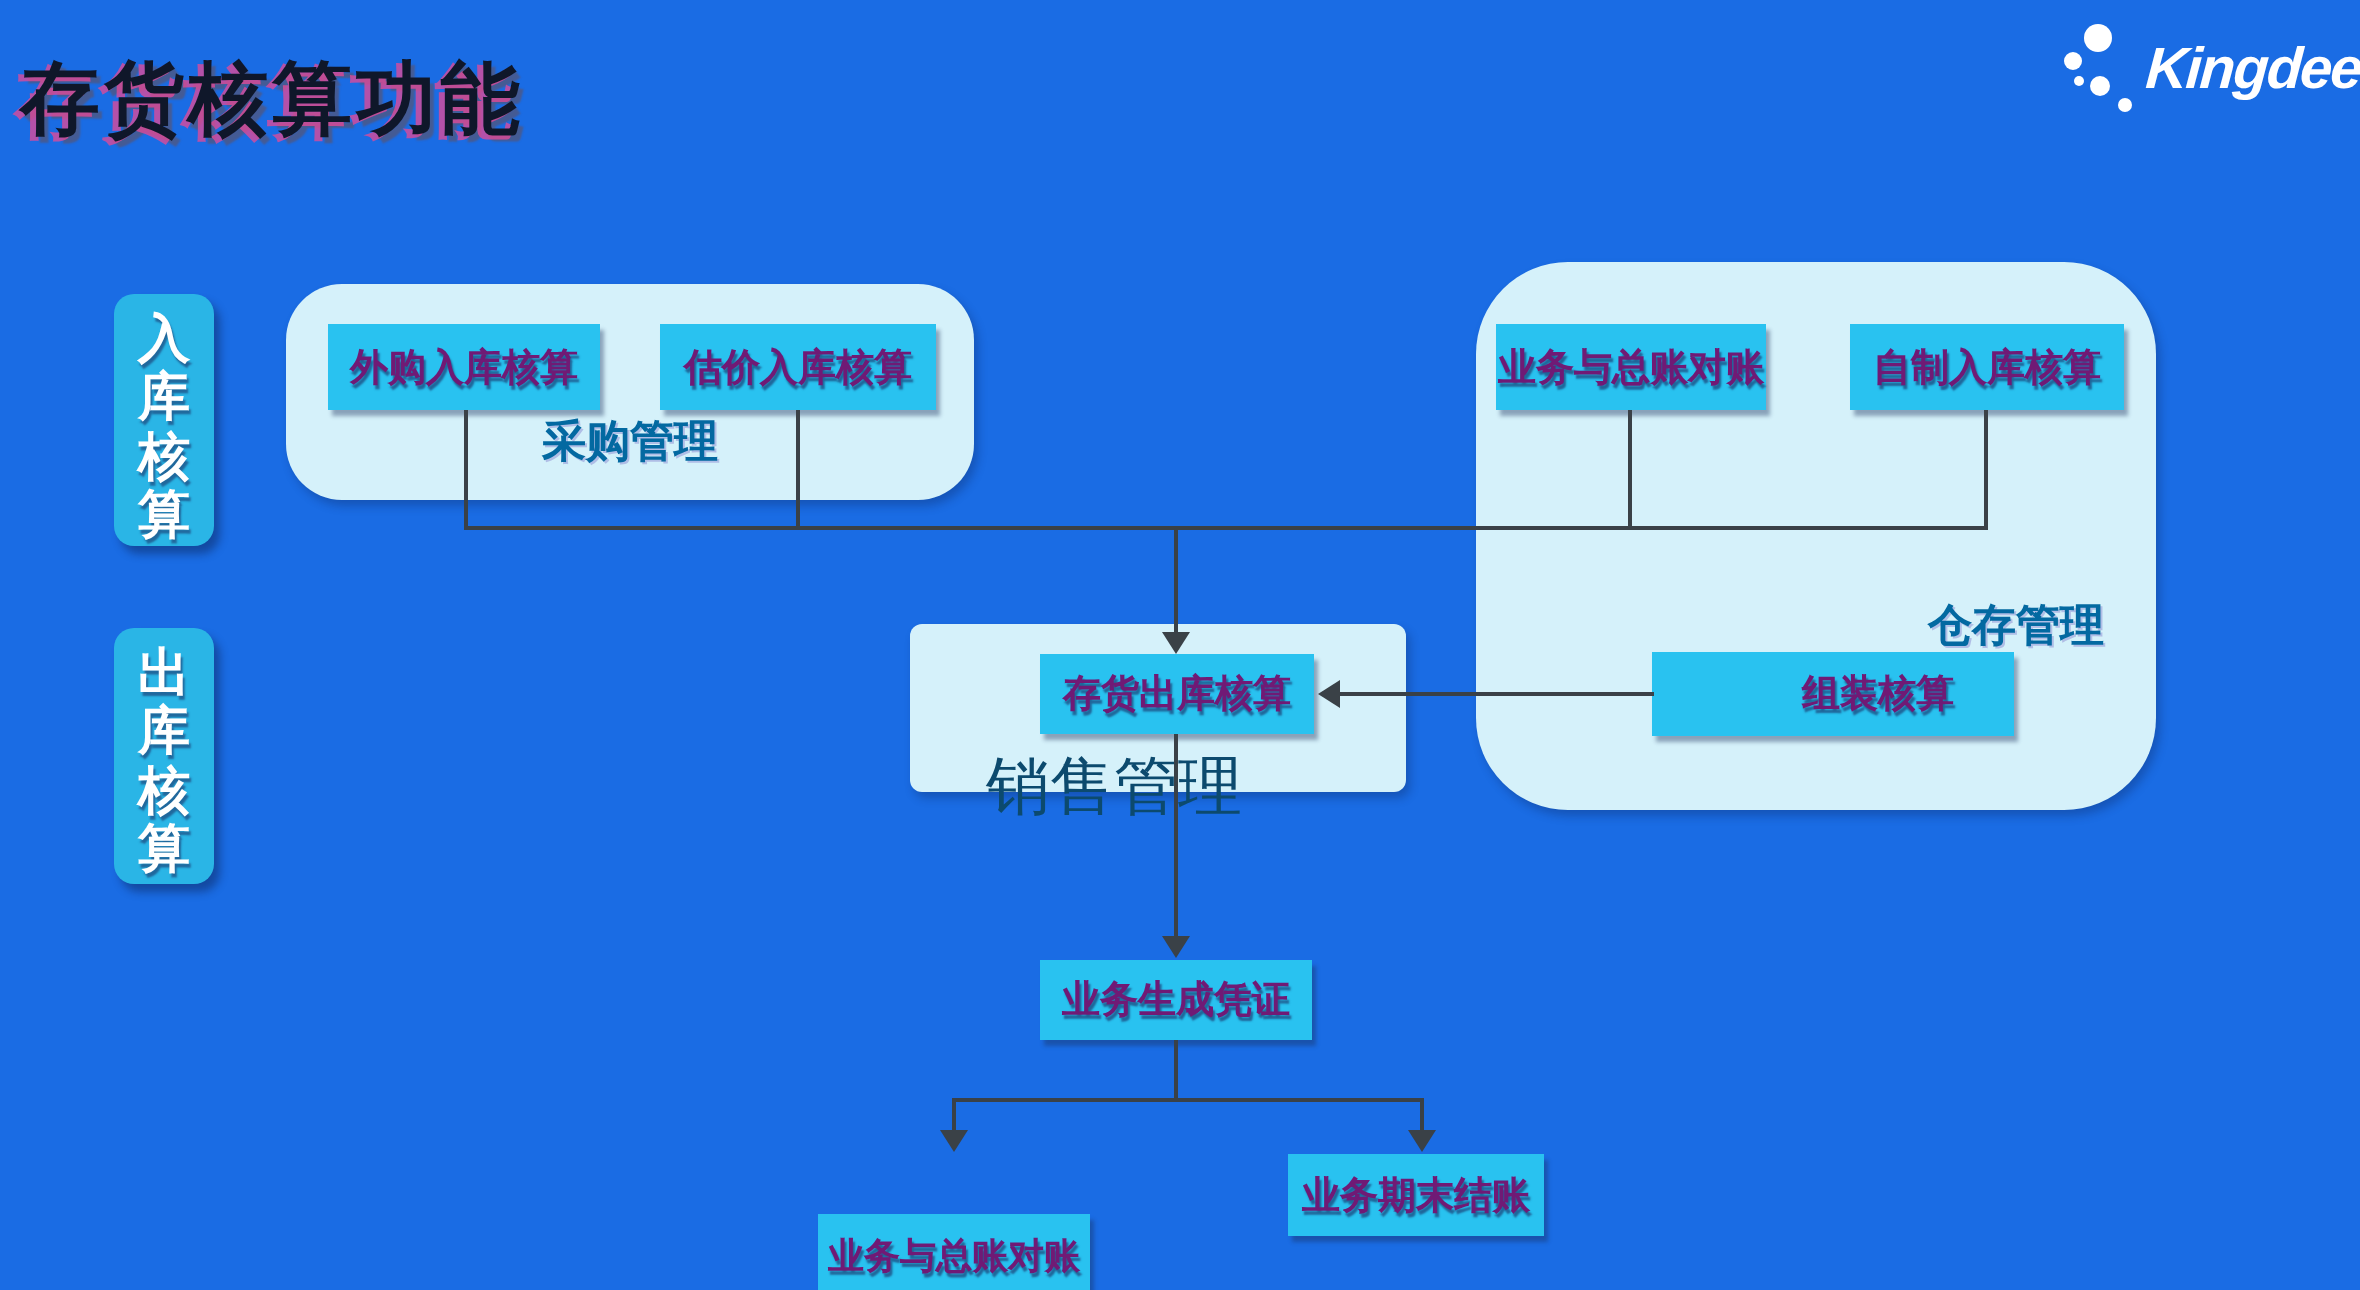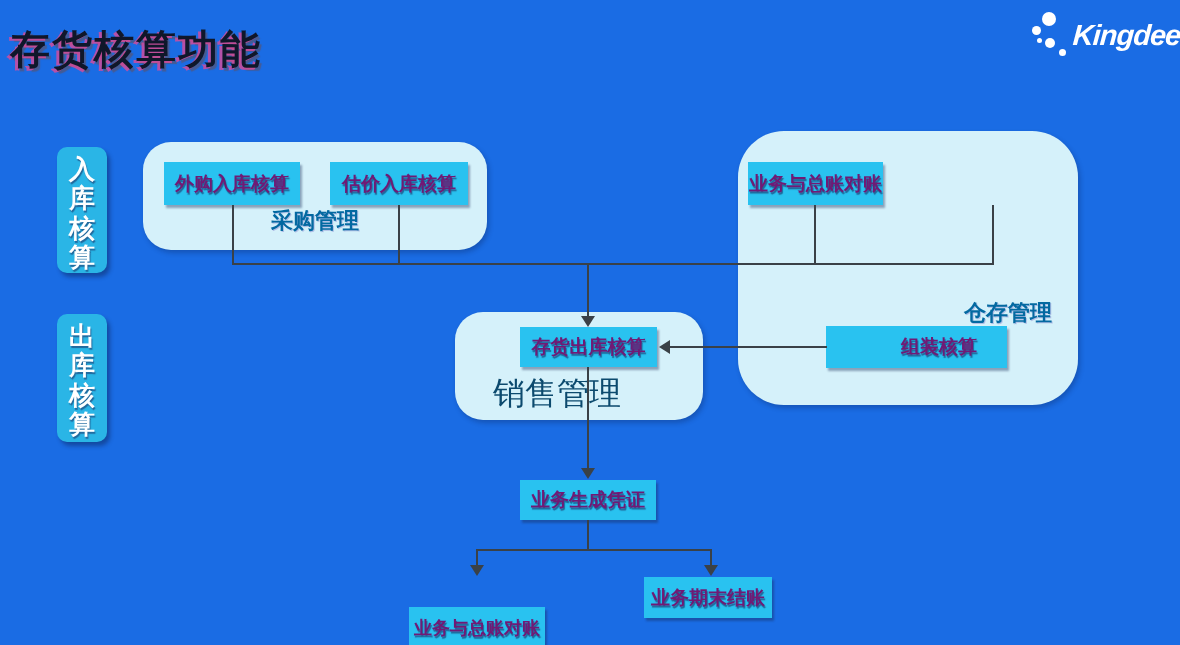--- a/index.html
+++ b/index.html
@@ -41,21 +41,21 @@
   }
   .vlabel.inbound{left:57px;top:147px;height:110px;}
   .vlabel.outbound{left:57px;top:314px;height:112px;}
   
   .container{
     position:absolute;background:#D5F1FA;
     box-shadow:2px 3px 5px rgba(10,30,80,0.3);
   }
   .container.purchase{left:143px;top:142px;width:344px;height:108px;border-radius:28px;}
   .container.warehouse{left:738px;top:131px;width:340px;height:274px;border-radius:46px;}
-  .container.sales{left:455px;top:312px;width:248px;height:108px;border-radius:28px;}
+  .container.sales{left:455px;top:312px;width:248px;height:84px;border-radius:6px;}
   .group-label{
     position:absolute;font-size:22px;font-weight:bold;color:#0369a1;
     text-shadow:1px 1px 0 rgba(140,140,210,0.5);
   }
   .group-label.purchase-label{left:0;top:64px;width:100%;text-align:center;}
   .group-label.warehouse-label{right:26px;top:167px;}
   .group-label.sales-label{
     left:38px;top:60px;font-weight:normal;text-shadow:none;
     font-family:"Liberation Serif","DejaVu Serif",serif;font-size:32px;color:#0c4a6e;
   }
@@ -118,20 +118,21 @@
   <div class="vlabel outbound">出库核算</div>
 
   <div class="container purchase">
     <div class="btn b-waigou">外购入库核算</div>
     <div class="btn b-gujia">估价入库核算</div>
     <div class="group-label purchase-label">采购管理</div>
   </div>
 
   <div class="container warehouse">
     <div class="btn b-qita">业务与总账对账</div>
+    <div class="btn b-zizhi">自制入库核算</div>
     <div class="group-label warehouse-label">仓存管理</div>
     <div class="btn b-zuzhuang">组装核算</div>
   </div>
 
   <div class="container sales">
     <div class="btn b-chuku">存货出库核算</div>
     <div class="group-label sales-label">销售管理</div>
   </div>
 
   <div class="btn b-voucher">业务生成凭证</div>

